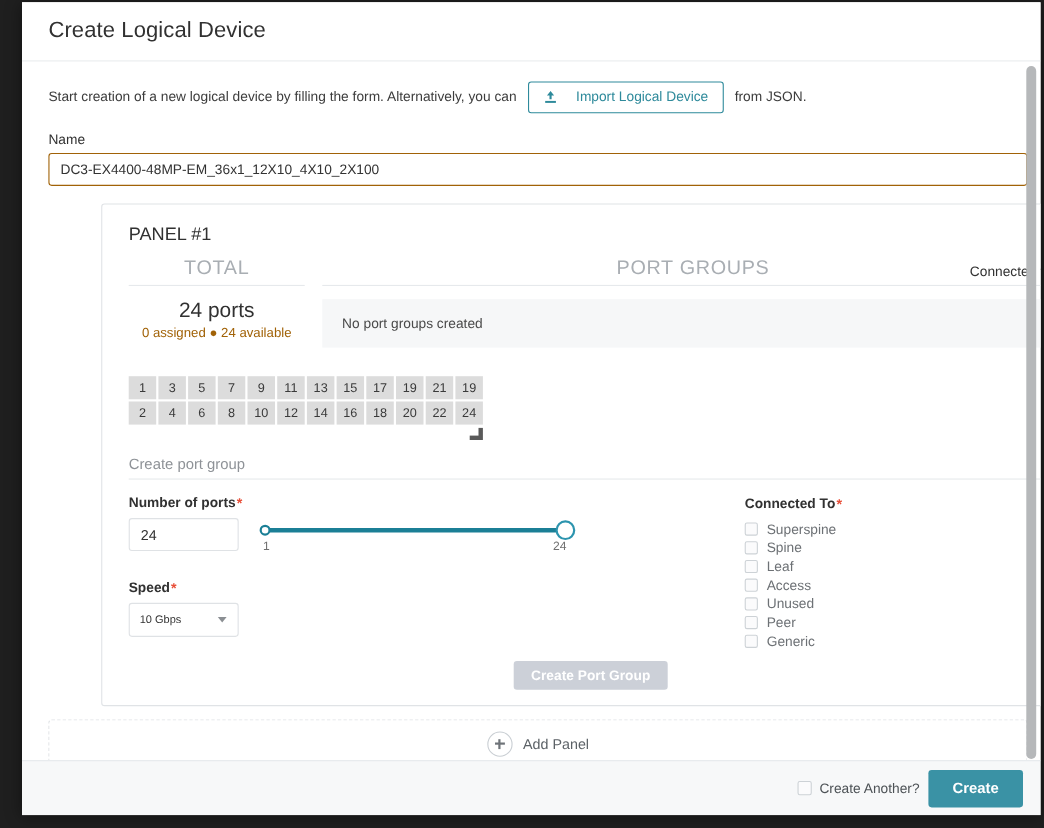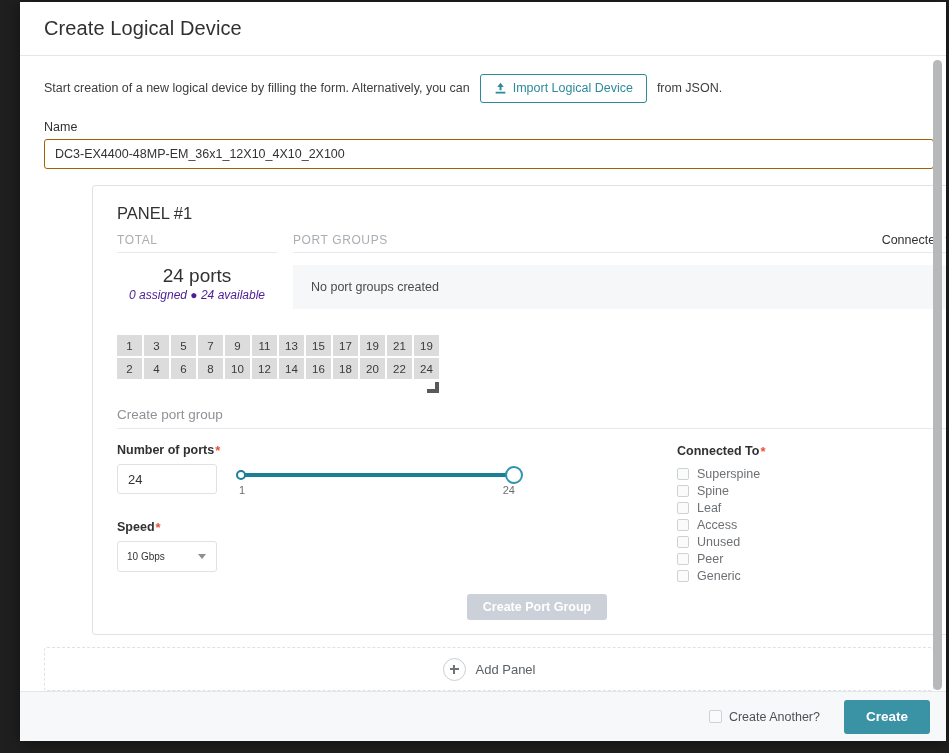--- a/index.html
+++ b/index.html
@@ -71,21 +71,21 @@
   .import-btn {
     margin: 0 10px;
     border: 1px solid #2e8a9b;
     color: #2e8a9b;
     background: #fff;
     border-radius: 3px;
     height: 29px;
     padding: 0 13px;
     display: inline-flex;
     align-items: center;
-    gap: 6px;
+    gap: 17px;
     font-size: 12.5px;
     cursor: pointer;
     box-sizing: border-box;
   }
   .import-btn svg { display:block; }
 
   
   .field-label {
     font-size: 12.5px;
     color: #313131;
@@ -123,26 +123,27 @@
   }
 
   .panel-head {
     display: flex;
     align-items: flex-end;
     margin: 0 0 0 10px;
   }
   .col-total { width: 160px; flex: 0 0 160px; }
   .col-groups { flex: 1 1 auto; margin-left: 16px; position: relative; }
   .col-head-label {
-    font-size: 12px;
+    font-size: 18px;
     color: #a9aeb3;
     letter-spacing: .6px;
     padding-bottom: 5px;
     border-bottom: 1px solid #e6e9ec;
     display: block;
+    text-align: center;
   }
   .connected-to-drop {
     position: absolute;
     right: 0;
     bottom: 6px;
     font-size: 12.5px;
     color: #313131;
     cursor: pointer;
     white-space: nowrap;
   }
@@ -165,24 +166,23 @@
     text-align: center;
     padding-top: 12px;
   }
   .total-ports {
     font-size: 19px;
     color: #313131;
     line-height: 1.15;
   }
   .total-sub {
     font-size: 12px;
-    color: #4c1d95;
+    color: #a16207;
     line-height: 1.25;
     margin-top: 1px;
-    font-style: italic;
   }
   .groups-box {
     flex: 1 1 auto;
     margin-left: 16px;
     margin-top: 12px;
     background: #f6f7f8;
     height: 44px;
     display: flex;
     align-items: center;
     padding-left: 18px;
@@ -435,21 +435,21 @@
   
   .modal-footer {
     flex: 0 0 50px;
     height: 50px;
     background: #f7f8f9;
     border-top: 1px solid #e4e7ea;
     display: flex;
     align-items: center;
     justify-content: flex-end;
     padding-right: 16px;
-    gap: 24px;
+    gap: 8px;
     box-sizing: border-box;
   }
   .footer-cb {
     display: flex;
     align-items: center;
     gap: 7px;
     cursor: pointer;
   }
   .footer-cb .cb-box { margin-right: 0; width: 13px; height: 13px; flex: 0 0 13px; }
   .footer-cb-label {

